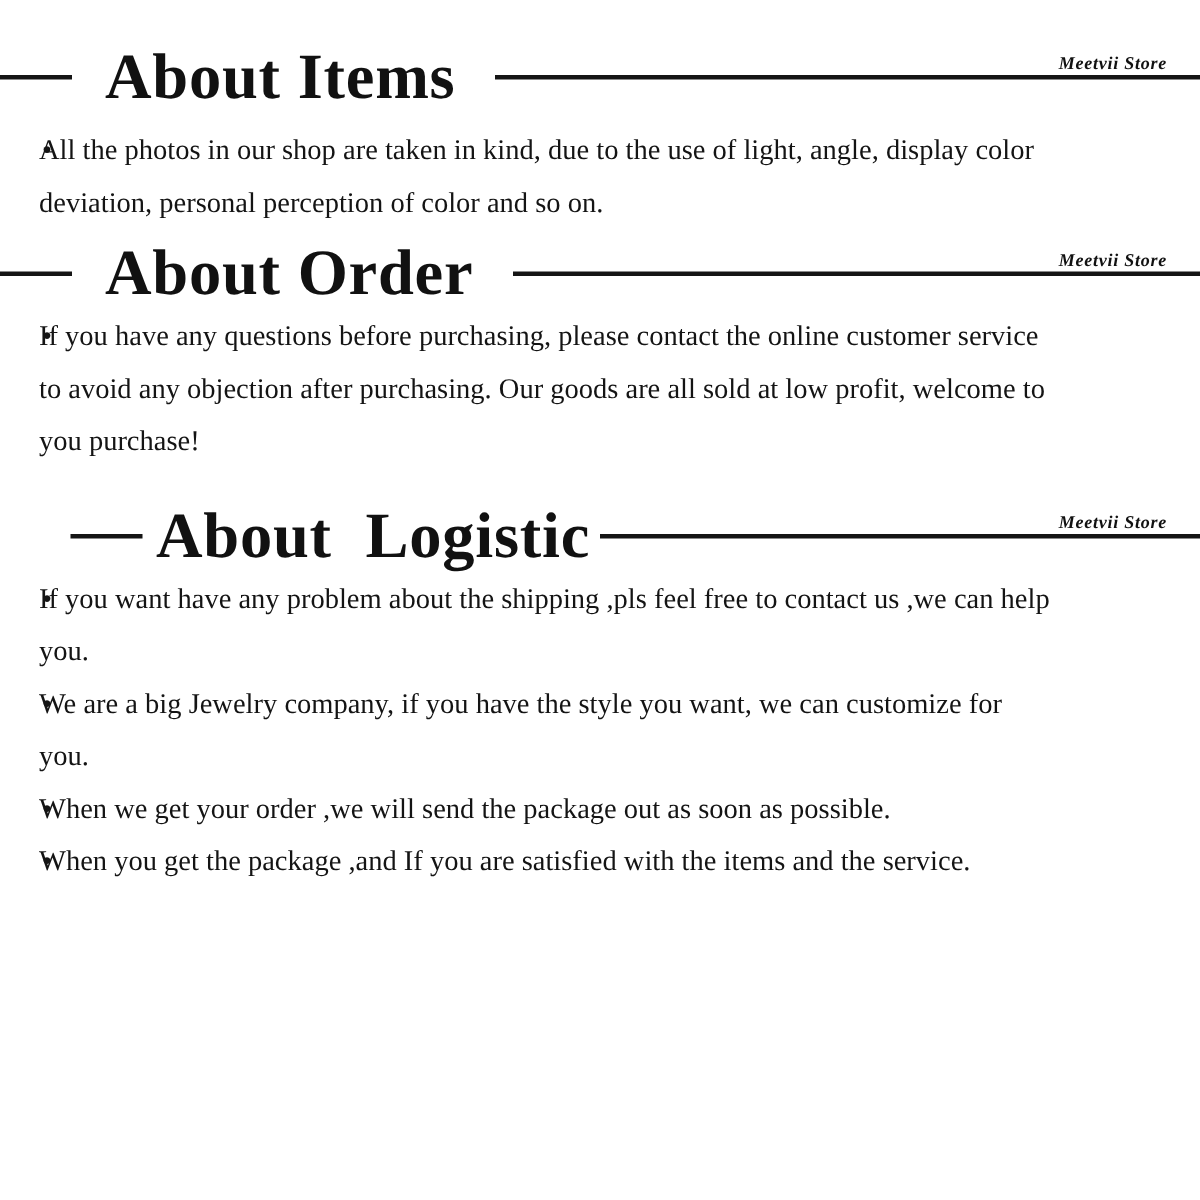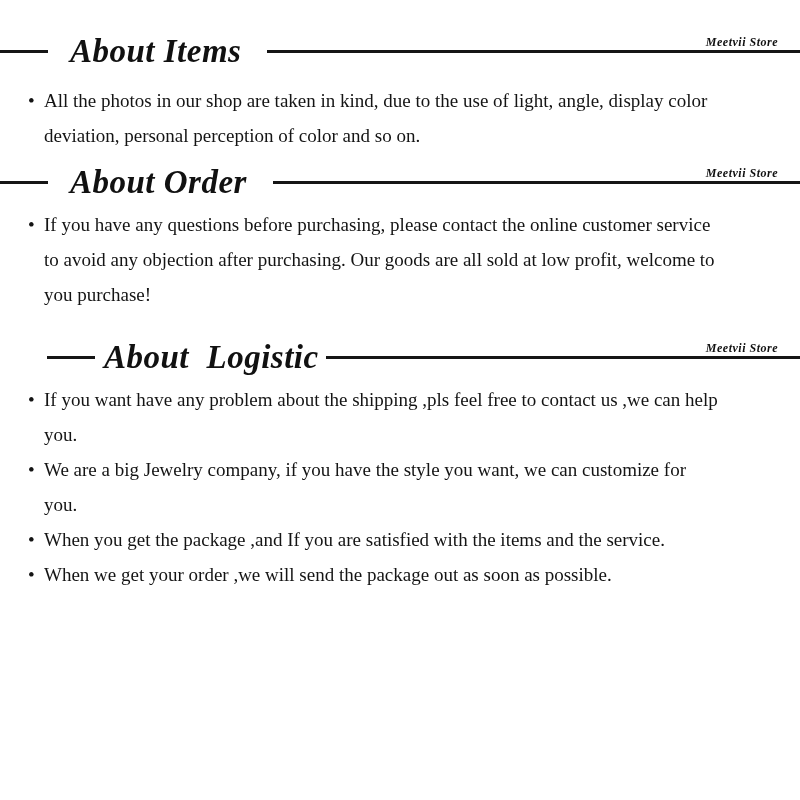--- a/index.html
+++ b/index.html
@@ -30,23 +30,22 @@
   .rule-left {
     flex: 0 0 auto;
     width: 48px;
   }
   .rule-right {
     flex: 1 1 auto;
   }
   .title {
     margin: 0 26px 0 22px;
     font-family: "Liberation Serif", serif;
-    font-style: italic;
     font-weight: 700;
-    font-size: 33px;
+    font-size: 43px;
     line-height: 1;
     letter-spacing: 0.5px;
     white-space: pre;
     color: #111111;
   }
   .sec3 .title {
     margin: 0 7px 0 9px;
   }
   .store {
     position: absolute;
@@ -69,21 +68,21 @@
   .bullets {
     list-style: none;
     margin: 0;
     padding: 0;
     font-size: 19px;
     line-height: 35px;
   }
   .sec1 .bullets { margin-top: 7px; }
   .bullets li {
     position: relative;
-    padding-left: 44px;
+    padding-left: 26px;
     white-space: pre-line;
     font-family: Liberation Serif, serif;
   }
   .bullets li::before {
     content: "\2022";
     position: absolute;
     left: 28px;
     top: 0;
   }
 </style>
@@ -124,18 +123,18 @@
       <span class="rule rule-left"></span>
       <h2 class="title">About  Logistic</h2>
       <span class="rule rule-right"></span>
       <span class="store">Meetvii Store</span>
     </div>
     <ul class="bullets">
       <li>If you want have any problem about the shipping ,pls feel free to contact us ,we can help
 you.</li>
       <li>We are a big Jewelry company, if you have the style you want, we can customize for
 you.</li>
+      <li>When we get your order ,we will send the package out as soon as possible.</li>
       <li>When you get the package ,and If you are satisfied with the items and the service.</li>
-      <li>When we get your order ,we will send the package out as soon as possible.</li>
     </ul>
   </section>
 
 </div>
 
 </body></html>

